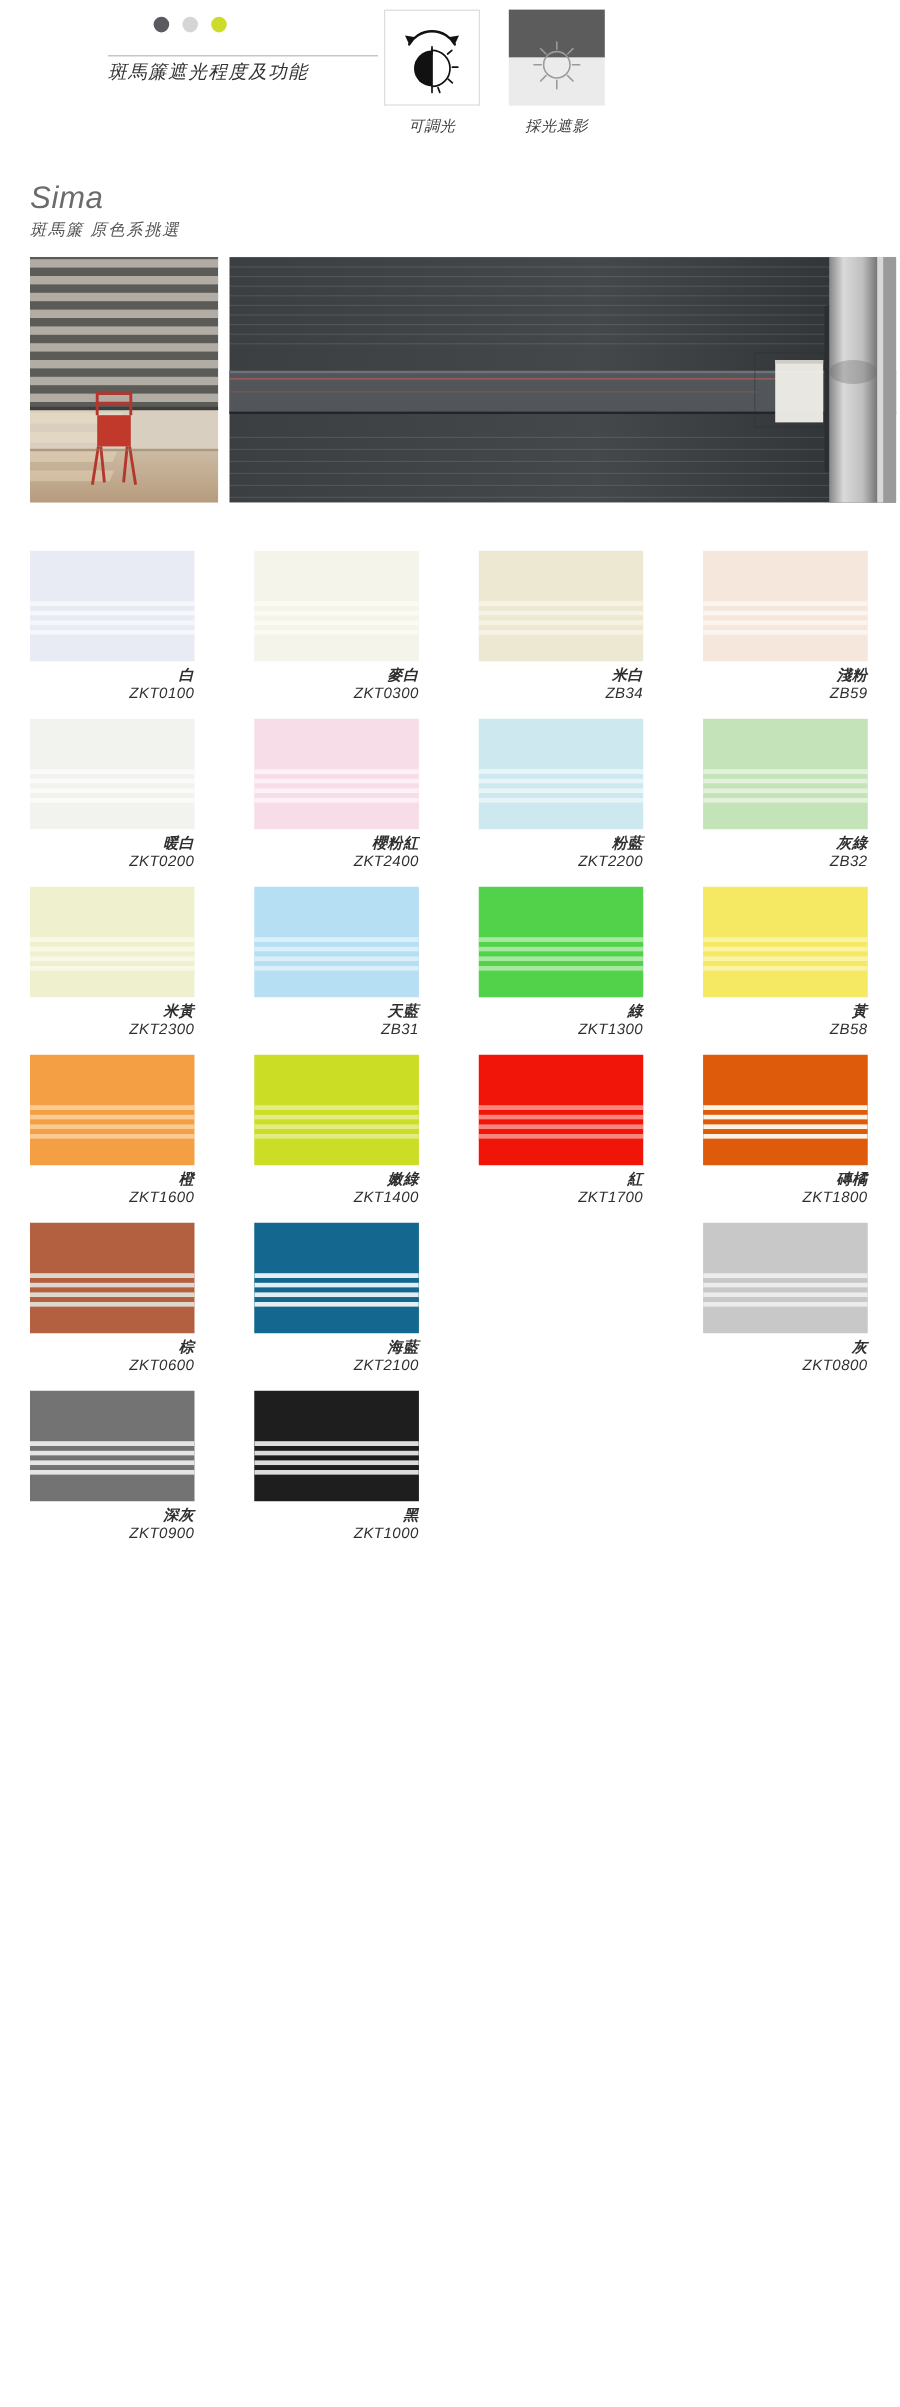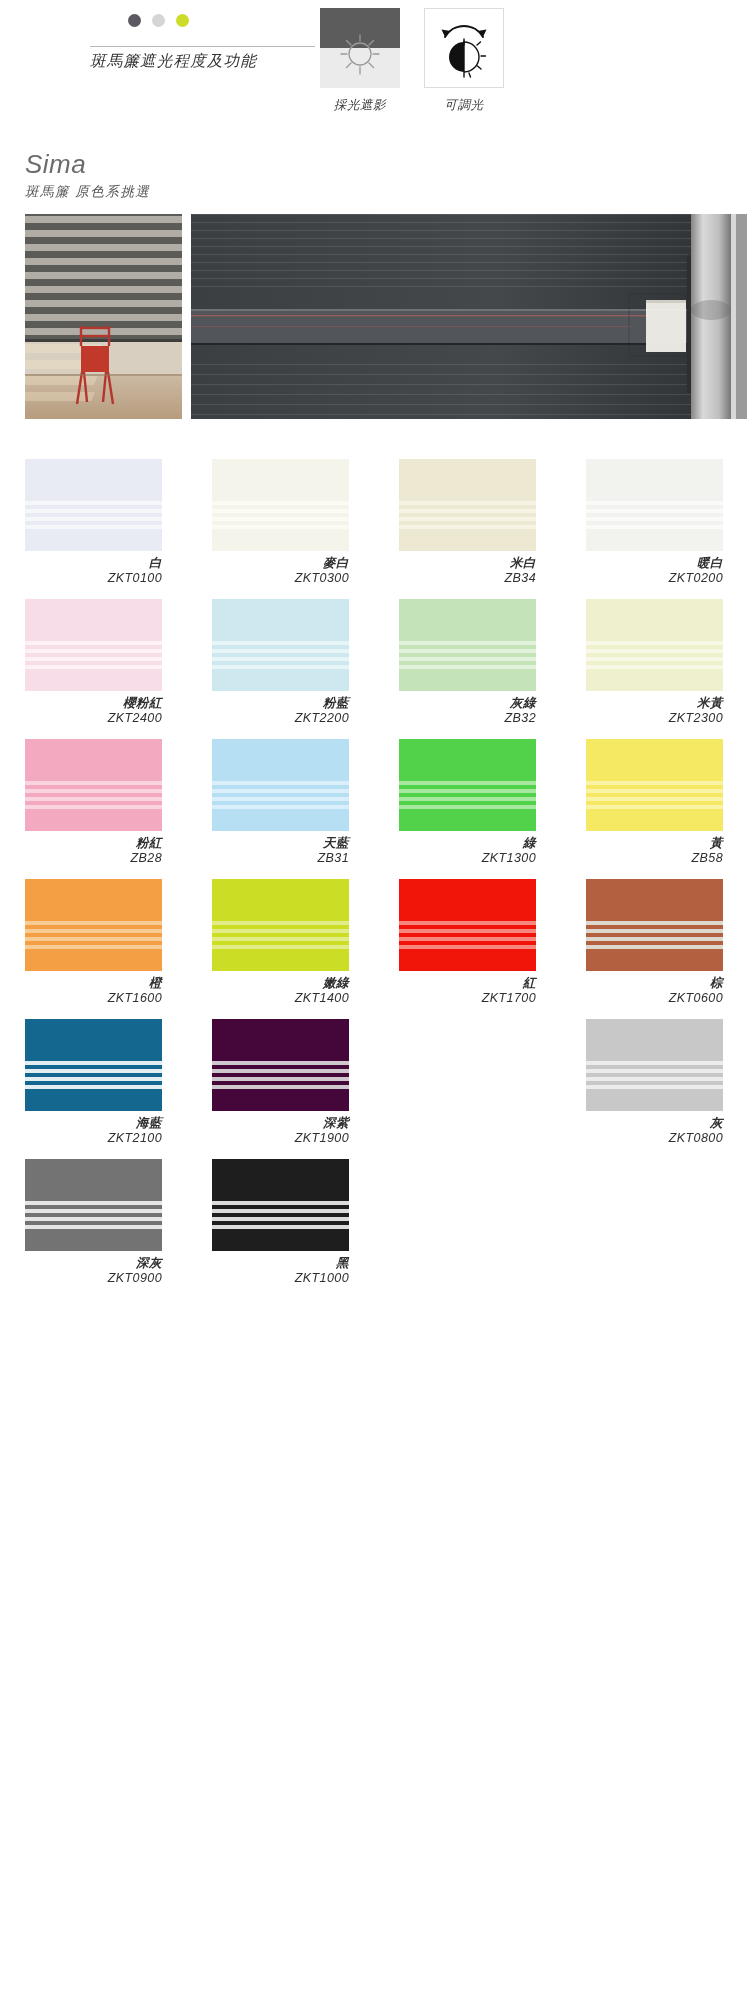--- a/index.html
+++ b/index.html
@@ -96,41 +96,20 @@
   <div class="dots">
     <span class="dot" style="background: rgb(92, 90, 96);"></span>
     <span class="dot" style="background: rgb(213, 213, 213);"></span>
     <span class="dot" style="background: rgb(205, 220, 42);"></span>
   </div>
 
   <div class="hdr-rule"></div>
   <div class="hdr-title">斑馬簾遮光程度及功能</div>
 
   <div class="icons">
-
-    <div class="icon-cell w1">
-      <div class="icon-box sunbox">
-        <div class="sunbox-top"></div>
-        <div class="sunbox-bot"></div>
-        <svg width="80" height="80" viewBox="0 0 80 80">
-          <g stroke="#9a9a9a" stroke-width="1.3" fill="none" stroke-linecap="round">
-            <circle cx="40" cy="46" r="11"></circle>
-            <line x1="40" y1="27" x2="40" y2="33"></line>
-            <line x1="40" y1="59" x2="40" y2="66"></line>
-            <line x1="21" y1="46" x2="27" y2="46"></line>
-            <line x1="53" y1="46" x2="59" y2="46"></line>
-            <line x1="26.5" y1="32.5" x2="31" y2="37"></line>
-            <line x1="49" y1="55" x2="53.5" y2="59.5"></line>
-            <line x1="53.5" y1="32.5" x2="49" y2="37"></line>
-            <line x1="31" y1="55" x2="26.5" y2="59.5"></line>
-          </g>
-        </svg>
-      </div>
-      <div class="icon-label">採光遮影</div>
-    </div>
 
     <div class="icon-cell w1">
       <div class="icon-box framed">
         <svg width="78" height="78" viewBox="0 0 78 78">
           <g fill="none" stroke="#111" stroke-width="1.6" stroke-linecap="round">
             <path d="M20 28 A22 22 0 0 1 58 28" stroke-width="2"></path>
           </g>
           <path d="M20 28 l-3.5 -7.5 l9 1.5 z" fill="#111"></path>
           <path d="M58 28 l3.5 -7.5 l-9 1.5 z" fill="#111"></path>
           <g stroke="#111" stroke-width="1.4" stroke-linecap="round" fill="none">
@@ -139,20 +118,41 @@
             <line x1="52" y1="36" x2="55.5" y2="33"></line>
             <line x1="56" y1="47" x2="60.5" y2="47"></line>
             <line x1="52.5" y1="57" x2="56" y2="60"></line>
             <line x1="44" y1="64" x2="45.5" y2="68"></line>
           </g>
           <path d="M39 33 a15 15 0 0 0 0 30 z" fill="#111"></path>
           <path d="M39 33 a15 15 0 0 1 0 30" fill="none" stroke="#111" stroke-width="1.4"></path>
         </svg>
       </div>
       <div class="icon-label">可調光</div>
+    </div>
+
+    <div class="icon-cell w1">
+      <div class="icon-box sunbox">
+        <div class="sunbox-top"></div>
+        <div class="sunbox-bot"></div>
+        <svg width="80" height="80" viewBox="0 0 80 80">
+          <g stroke="#9a9a9a" stroke-width="1.3" fill="none" stroke-linecap="round">
+            <circle cx="40" cy="46" r="11"></circle>
+            <line x1="40" y1="27" x2="40" y2="33"></line>
+            <line x1="40" y1="59" x2="40" y2="66"></line>
+            <line x1="21" y1="46" x2="27" y2="46"></line>
+            <line x1="53" y1="46" x2="59" y2="46"></line>
+            <line x1="26.5" y1="32.5" x2="31" y2="37"></line>
+            <line x1="49" y1="55" x2="53.5" y2="59.5"></line>
+            <line x1="53.5" y1="32.5" x2="49" y2="37"></line>
+            <line x1="31" y1="55" x2="26.5" y2="59.5"></line>
+          </g>
+        </svg>
+      </div>
+      <div class="icon-label">採光遮影</div>
     </div>
 
 
   </div>
 </div>
 
 <div class="product">
   <div class="product-name">Sima</div>
   <div class="product-sub">斑馬簾  原色系挑選</div>
 </div>
@@ -314,20 +314,40 @@
           <div class="stripe" style="height: 4px; background: rgb(236, 232, 210);"></div>
         </div>
         <div class="band-bot" style="bottom: 0px; height: 18px; background: rgb(236, 232, 210);"></div>
       </div>
       <div class="cell-labels">
         <span class="cell-name">米白</span>
         <span class="cell-code">ZB34</span>
       </div>
     </div>
     <div class="cell">
+      <div class="sw" style="background: rgb(246, 231, 220);">
+        <div class="band-top" style="top: 0px; height: 42px; background: rgb(246, 231, 220);"></div>
+        <div class="stripes" style="top: 42px; height: 32px;">
+          <div class="stripe" style="height: 4px; background: rgb(252, 244, 238);"></div>
+          <div class="stripe" style="height: 4px; background: rgb(246, 231, 220);"></div>
+          <div class="stripe" style="height: 4px; background: rgb(252, 244, 238);"></div>
+          <div class="stripe" style="height: 4px; background: rgb(246, 231, 220);"></div>
+          <div class="stripe" style="height: 4px; background: rgb(252, 244, 238);"></div>
+          <div class="stripe" style="height: 4px; background: rgb(246, 231, 220);"></div>
+          <div class="stripe" style="height: 4px; background: rgb(252, 244, 238);"></div>
+          <div class="stripe" style="height: 4px; background: rgb(246, 231, 220);"></div>
+        </div>
+        <div class="band-bot" style="bottom: 0px; height: 18px; background: rgb(246, 231, 220);"></div>
+      </div>
+      <div class="cell-labels">
+        <span class="cell-name">淺粉</span>
+        <span class="cell-code">ZB59</span>
+      </div>
+    </div>
+    <div class="cell">
       <div class="sw" style="background: rgb(242, 242, 239);">
         <div class="band-top" style="top: 0px; height: 42px; background: rgb(242, 242, 239);"></div>
         <div class="stripes" style="top: 42px; height: 32px;">
           <div class="stripe" style="height: 4px; background: rgb(250, 250, 248);"></div>
           <div class="stripe" style="height: 4px; background: rgb(242, 242, 239);"></div>
           <div class="stripe" style="height: 4px; background: rgb(250, 250, 248);"></div>
           <div class="stripe" style="height: 4px; background: rgb(242, 242, 239);"></div>
           <div class="stripe" style="height: 4px; background: rgb(250, 250, 248);"></div>
           <div class="stripe" style="height: 4px; background: rgb(242, 242, 239);"></div>
           <div class="stripe" style="height: 4px; background: rgb(250, 250, 248);"></div>
@@ -414,40 +434,20 @@
           <div class="stripe" style="height: 4px; background: rgb(239, 240, 205);"></div>
         </div>
         <div class="band-bot" style="bottom: 0px; height: 18px; background: rgb(239, 240, 205);"></div>
       </div>
       <div class="cell-labels">
         <span class="cell-name">米黃</span>
         <span class="cell-code">ZKT2300</span>
       </div>
     </div>
     <div class="cell">
-      <div class="sw" style="background: rgb(243, 169, 191);">
-        <div class="band-top" style="top: 0px; height: 42px; background: rgb(243, 169, 191);"></div>
-        <div class="stripes" style="top: 42px; height: 32px;">
-          <div class="stripe" style="height: 4px; background: rgb(249, 211, 222);"></div>
-          <div class="stripe" style="height: 4px; background: rgb(243, 169, 191);"></div>
-          <div class="stripe" style="height: 4px; background: rgb(249, 211, 222);"></div>
-          <div class="stripe" style="height: 4px; background: rgb(243, 169, 191);"></div>
-          <div class="stripe" style="height: 4px; background: rgb(249, 211, 222);"></div>
-          <div class="stripe" style="height: 4px; background: rgb(243, 169, 191);"></div>
-          <div class="stripe" style="height: 4px; background: rgb(249, 211, 222);"></div>
-          <div class="stripe" style="height: 4px; background: rgb(243, 169, 191);"></div>
-        </div>
-        <div class="band-bot" style="bottom: 0px; height: 18px; background: rgb(243, 169, 191);"></div>
-      </div>
-      <div class="cell-labels">
-        <span class="cell-name">粉紅</span>
-        <span class="cell-code">ZB28</span>
-      </div>
-    </div>
-    <div class="cell">
       <div class="sw" style="background: rgb(182, 223, 244);">
         <div class="band-top" style="top: 0px; height: 42px; background: rgb(182, 223, 244);"></div>
         <div class="stripes" style="top: 42px; height: 32px;">
           <div class="stripe" style="height: 4px; background: rgb(218, 239, 250);"></div>
           <div class="stripe" style="height: 4px; background: rgb(182, 223, 244);"></div>
           <div class="stripe" style="height: 4px; background: rgb(218, 239, 250);"></div>
           <div class="stripe" style="height: 4px; background: rgb(182, 223, 244);"></div>
           <div class="stripe" style="height: 4px; background: rgb(218, 239, 250);"></div>
           <div class="stripe" style="height: 4px; background: rgb(182, 223, 244);"></div>
           <div class="stripe" style="height: 4px; background: rgb(218, 239, 250);"></div>
@@ -554,20 +554,40 @@
           <div class="stripe" style="height: 4px; background: rgb(240, 21, 8);"></div>
         </div>
         <div class="band-bot" style="bottom: 0px; height: 18px; background: rgb(240, 21, 8);"></div>
       </div>
       <div class="cell-labels">
         <span class="cell-name">紅</span>
         <span class="cell-code">ZKT1700</span>
       </div>
     </div>
     <div class="cell">
+      <div class="sw" style="background: rgb(221, 91, 11);">
+        <div class="band-top" style="top: 0px; height: 42px; background: rgb(221, 91, 11);"></div>
+        <div class="stripes" style="top: 42px; height: 32px;">
+          <div class="stripe" style="height: 4px; background: rgb(253, 243, 228);"></div>
+          <div class="stripe" style="height: 4px; background: rgb(221, 91, 11);"></div>
+          <div class="stripe" style="height: 4px; background: rgb(253, 243, 228);"></div>
+          <div class="stripe" style="height: 4px; background: rgb(221, 91, 11);"></div>
+          <div class="stripe" style="height: 4px; background: rgb(253, 243, 228);"></div>
+          <div class="stripe" style="height: 4px; background: rgb(221, 91, 11);"></div>
+          <div class="stripe" style="height: 4px; background: rgb(253, 243, 228);"></div>
+          <div class="stripe" style="height: 4px; background: rgb(221, 91, 11);"></div>
+        </div>
+        <div class="band-bot" style="bottom: 0px; height: 18px; background: rgb(221, 91, 11);"></div>
+      </div>
+      <div class="cell-labels">
+        <span class="cell-name">磚橘</span>
+        <span class="cell-code">ZKT1800</span>
+      </div>
+    </div>
+    <div class="cell">
       <div class="sw" style="background: rgb(178, 96, 64);">
         <div class="band-top" style="top: 0px; height: 42px; background: rgb(178, 96, 64);"></div>
         <div class="stripes" style="top: 42px; height: 32px;">
           <div class="stripe" style="height: 4px; background: rgb(222, 215, 207);"></div>
           <div class="stripe" style="height: 4px; background: rgb(178, 96, 64);"></div>
           <div class="stripe" style="height: 4px; background: rgb(222, 215, 207);"></div>
           <div class="stripe" style="height: 4px; background: rgb(178, 96, 64);"></div>
           <div class="stripe" style="height: 4px; background: rgb(222, 215, 207);"></div>
           <div class="stripe" style="height: 4px; background: rgb(178, 96, 64);"></div>
           <div class="stripe" style="height: 4px; background: rgb(222, 215, 207);"></div>
@@ -593,40 +613,20 @@
           <div class="stripe" style="height: 4px; background: rgb(226, 238, 241);"></div>
           <div class="stripe" style="height: 4px; background: rgb(20, 104, 143);"></div>
         </div>
         <div class="band-bot" style="bottom: 0px; height: 18px; background: rgb(20, 104, 143);"></div>
       </div>
       <div class="cell-labels">
         <span class="cell-name">海藍</span>
         <span class="cell-code">ZKT2100</span>
       </div>
     </div>
-    <div class="cell">
-      <div class="sw" style="background: rgb(69, 6, 58);">
-        <div class="band-top" style="top: 0px; height: 42px; background: rgb(69, 6, 58);"></div>
-        <div class="stripes" style="top: 42px; height: 32px;">
-          <div class="stripe" style="height: 4px; background: rgb(207, 200, 205);"></div>
-          <div class="stripe" style="height: 4px; background: rgb(69, 6, 58);"></div>
-          <div class="stripe" style="height: 4px; background: rgb(207, 200, 205);"></div>
-          <div class="stripe" style="height: 4px; background: rgb(69, 6, 58);"></div>
-          <div class="stripe" style="height: 4px; background: rgb(207, 200, 205);"></div>
-          <div class="stripe" style="height: 4px; background: rgb(69, 6, 58);"></div>
-          <div class="stripe" style="height: 4px; background: rgb(207, 200, 205);"></div>
-          <div class="stripe" style="height: 4px; background: rgb(69, 6, 58);"></div>
-        </div>
-        <div class="band-bot" style="bottom: 0px; height: 18px; background: rgb(69, 6, 58);"></div>
-      </div>
-      <div class="cell-labels">
-        <span class="cell-name">深紫</span>
-        <span class="cell-code">ZKT1900</span>
-      </div>
-    </div>
     <div class="cell empty">
       <div class="sw"></div>
       <div class="cell-labels">
         <span class="cell-name"></span>
         <span class="cell-code"></span>
       </div>
     </div>
     <div class="cell">
       <div class="sw" style="background: rgb(200, 200, 200);">
         <div class="band-top" style="top: 0px; height: 42px; background: rgb(200, 200, 200);"></div>

